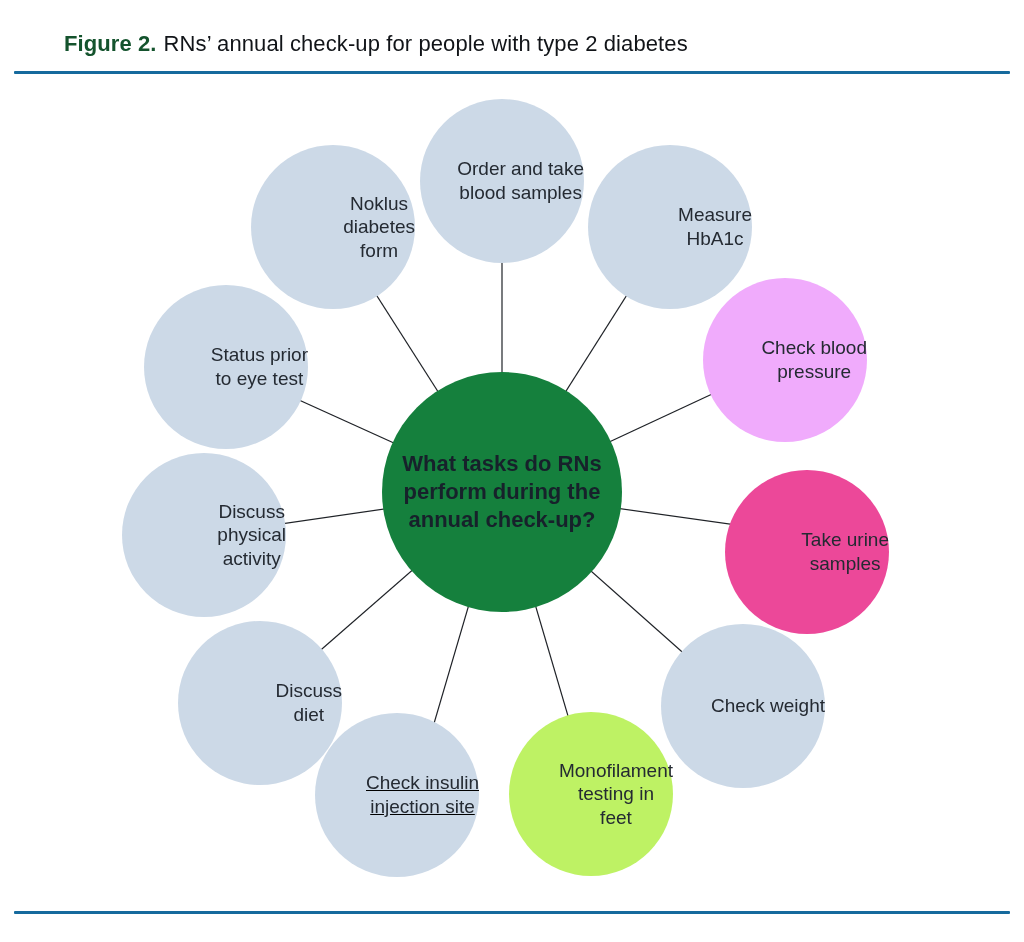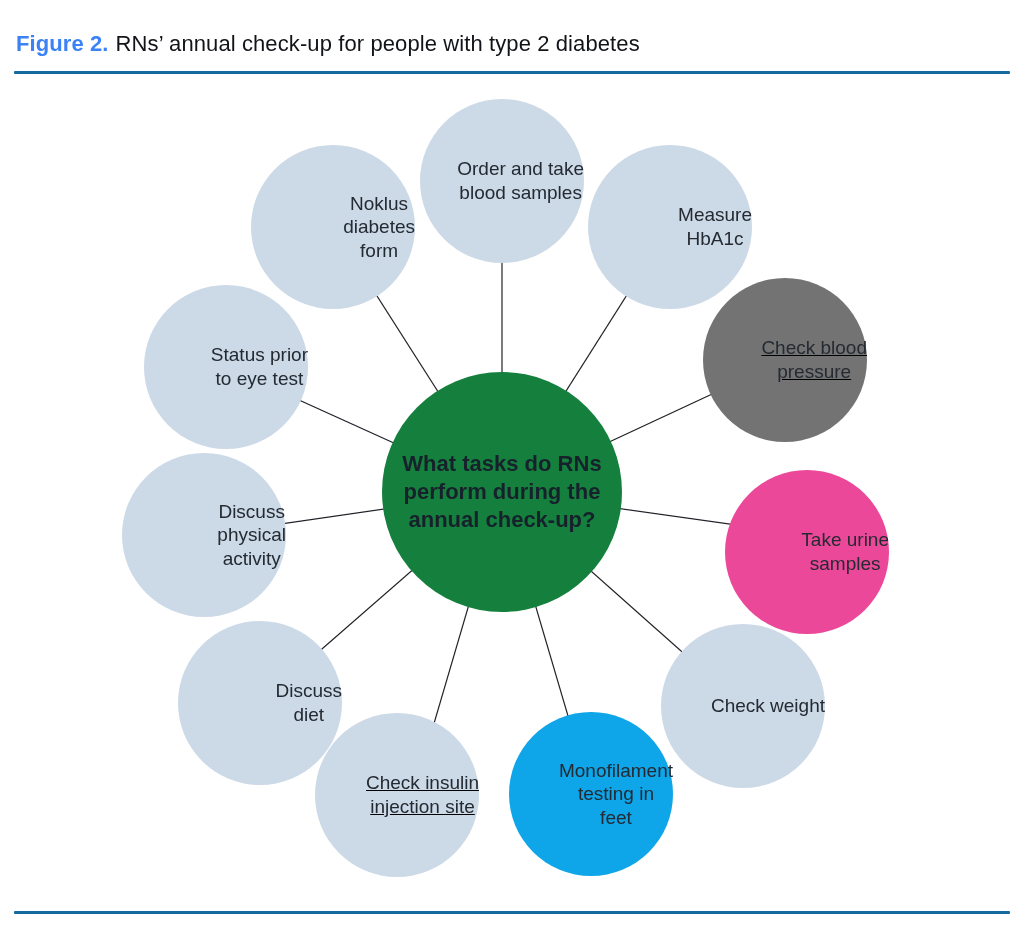--- a/index.html
+++ b/index.html
@@ -24,22 +24,23 @@
     position: absolute;
     left: 16px;
     top: 31px;
     font-size: 22px;
     letter-spacing: 0.1px;
     color: #111418;
     white-space: nowrap;
   }
   .fig-label {
     font-weight: bold;
-    color: #3b82f6;
+    color: #14532d;
     margin-right: 7px;
+    margin-left: 48px;
   }
   .rule {
     position: absolute;
     left: 14px;
     width: 996px;
     height: 3px;
     border-radius: 1px;
   }
   .rule-top { top: 71px; }
   .rule-bottom { top: 911px; }
@@ -128,32 +129,32 @@
 
     <div id="nodes">
         <div class="node" style="left: 420px; top: 99px; background: rgb(204, 217, 231);">
           <span class="node-label">Order and take
 blood samples</span>
         </div>
         <div class="node" style="left: 588px; top: 145px; background: rgb(204, 217, 231);">
           <span class="node-label">Measure
 HbA1c</span>
         </div>
-        <div class="node" style="left: 703px; top: 278px; background: #737373; text-decoration: underline;">
+        <div class="node" style="left: 703px; top: 278px; background: #f0abfc;">
           <span class="node-label">Check blood
 pressure</span>
         </div>
         <div class="node" style="left: 725px; top: 470px; background: #ec4899;">
           <span class="node-label">Take urine
 samples</span>
         </div>
         <div class="node" style="left: 661px; top: 624px; background: rgb(204, 217, 231);">
           <span class="node-label">Check weight</span>
         </div>
-        <div class="node" style="left: 509px; top: 712px; background: #0ea5e9;">
+        <div class="node" style="left: 509px; top: 712px; background: #bef264;">
           <span class="node-label">Monofilament
 testing in
 feet</span>
         </div>
         <div class="node" style="left: 315px; top: 713px; background: rgb(204, 217, 231); text-decoration: underline;">
           <span class="node-label">Check insulin
 injection site</span>
         </div>
         <div class="node" style="left: 178px; top: 621px; background: rgb(204, 217, 231);">
           <span class="node-label">Discuss

